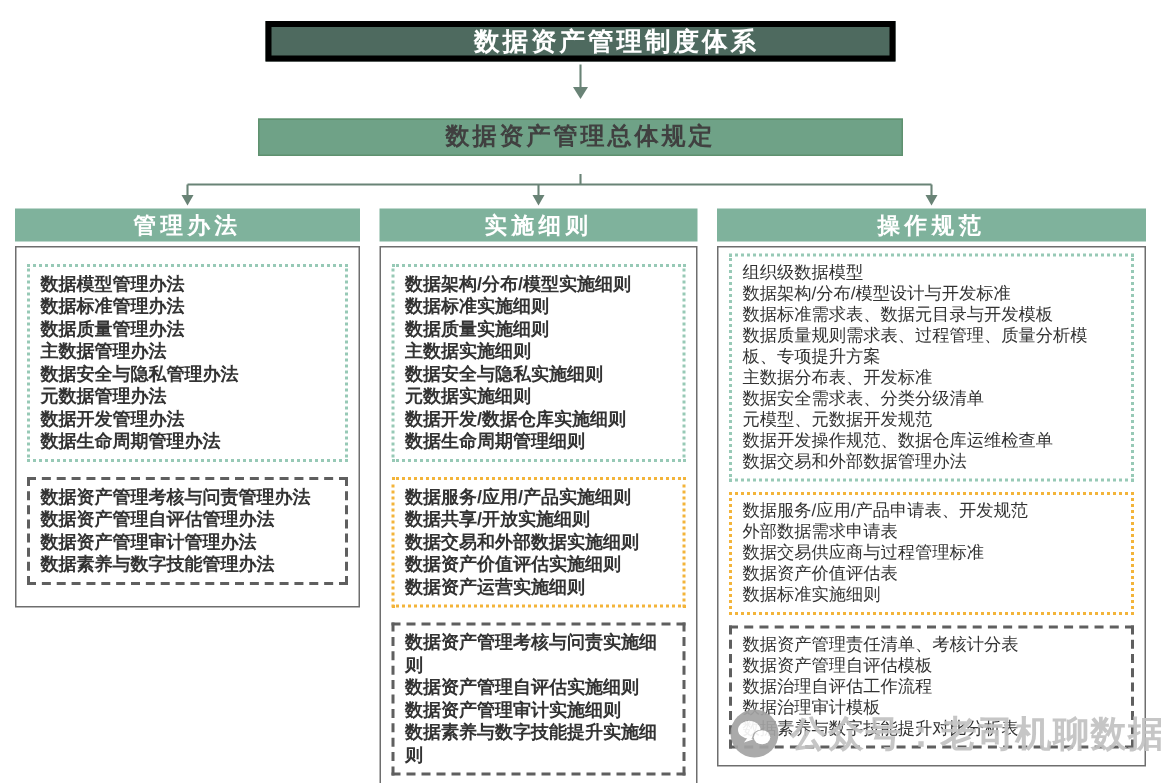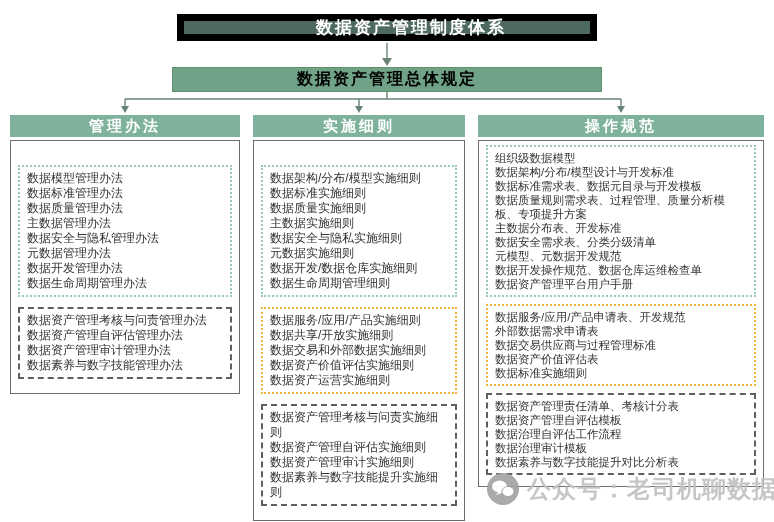--- a/index.html
+++ b/index.html
@@ -5,45 +5,45 @@
   html,body{margin:0;padding:0;background:#fff;}
   .stage{
     position:relative;width:774px;height:522px;background:#ffffff;overflow:hidden;
     font-family:"Liberation Sans","DejaVu Sans",sans-serif;
     --c-bar_dark:#4e6a5f;--c-bar_mid:#6fa287;--c-column_header:#7fb29c;
     --c-resource:#97c9b6;--c-asset:#f3b43a;--c-assess:#5f5f5f;
     --c-connector:#698376;--c-text:#333333;--c-watermark:#c2c2c2;
   }
   .topbar{
     width:420px;height:27px;margin:14px auto 0;background:var(--c-bar_dark);
-    border:7px solid #000000;box-sizing:border-box;color:#fff;font-size:17px;font-weight:bold;
+    border:4px solid #000000;box-sizing:border-box;color:#fff;font-size:17px;font-weight:bold;
     display:flex;align-items:center;justify-content:center;letter-spacing:2px;padding-left:48px;
   }
   .midbar{
-    width:430px;height:25px;margin:0 auto;background:var(--c-bar_mid);
-    border:1px solid #5f916f;box-sizing:border-box;color:#000000;font-size:16px;font-weight:bold;
+    width:430px;height:25px;margin:12px auto;background:var(--c-bar_mid);
+    border:1px solid #5f916f;box-sizing:border-box;color:#404040;font-size:16px;font-weight:bold;
     display:flex;align-items:center;justify-content:center;letter-spacing:2px;
   }
   .conn-svg{display:block;width:774px;}
   .conn-svg line,.conn-svg path{stroke:var(--c-connector);stroke-width:1.4;fill:none;}
   .conn-svg polygon{fill:var(--c-connector);}
   .cols{display:flex;justify-content:space-between;margin:0 10px;align-items:flex-start;}
   .column{display:flex;flex-direction:column;}
   .column:nth-child(1){width:230px;}
   .column:nth-child(2){width:212px;}
   .column:nth-child(3){width:286px;}
   .col-header{
     height:22px;background:var(--c-column_header);color:#fff;font-size:15px;font-weight:bold;
     display:flex;align-items:center;justify-content:center;letter-spacing:3px;flex:none;
   }
   .col-body{
     flex:1;margin-top:3px;border:1px solid #6e6e6e;background:#fff;
     padding:4px 7px;display:flex;flex-direction:column;box-sizing:border-box;
   }
-  .column.loose .col-body{padding-top:24px;}
+  .column.loose .col-body{padding-top:11px;font-weight:bold;}
   .group{padding:4px 7px;margin-bottom:7px;background:#fff;}
   .column.loose .group{margin-bottom:10px;}
   .group--resource{border:2px dotted var(--c-resource);}
   .group--asset{border:2px dotted var(--c-asset);}
   .group--assess{border:2px dashed var(--c-assess);}
   .item{font-size:12px;line-height:15px;color:var(--c-text);white-space:normal;}
   .column:nth-child(3) .item{font-size:11.5px;line-height:14px;}
   .legend{position:relative;height:24px;margin-top:6px;}
   .legend-item{position:absolute;top:3px;display:flex;align-items:center;}
   .legend-item:nth-child(1){left:112px;}
@@ -132,21 +132,21 @@
     <div class="col-body">
           <div class="group group--resource">
             <div class="item">组织级数据模型</div>
             <div class="item">数据架构/分布/模型设计与开发标准</div>
             <div class="item">数据标准需求表、数据元目录与开发模板</div>
             <div class="item">数据质量规则需求表、过程管理、质量分析模板、专项提升方案</div>
             <div class="item">主数据分布表、开发标准</div>
             <div class="item">数据安全需求表、分类分级清单</div>
             <div class="item">元模型、元数据开发规范</div>
             <div class="item">数据开发操作规范、数据仓库运维检查单</div>
-            <div class="item">数据资产管理平台用户手册</div>
+            <div class="item">数据交易和外部数据管理办法</div>
           </div>
           <div class="group group--asset">
             <div class="item">数据服务/应用/产品申请表、开发规范</div>
             <div class="item">外部数据需求申请表</div>
             <div class="item">数据交易供应商与过程管理标准</div>
             <div class="item">数据资产价值评估表</div>
             <div class="item">数据标准实施细则</div>
           </div>
           <div class="group group--assess">
             <div class="item">数据资产管理责任清单、考核计分表</div>

